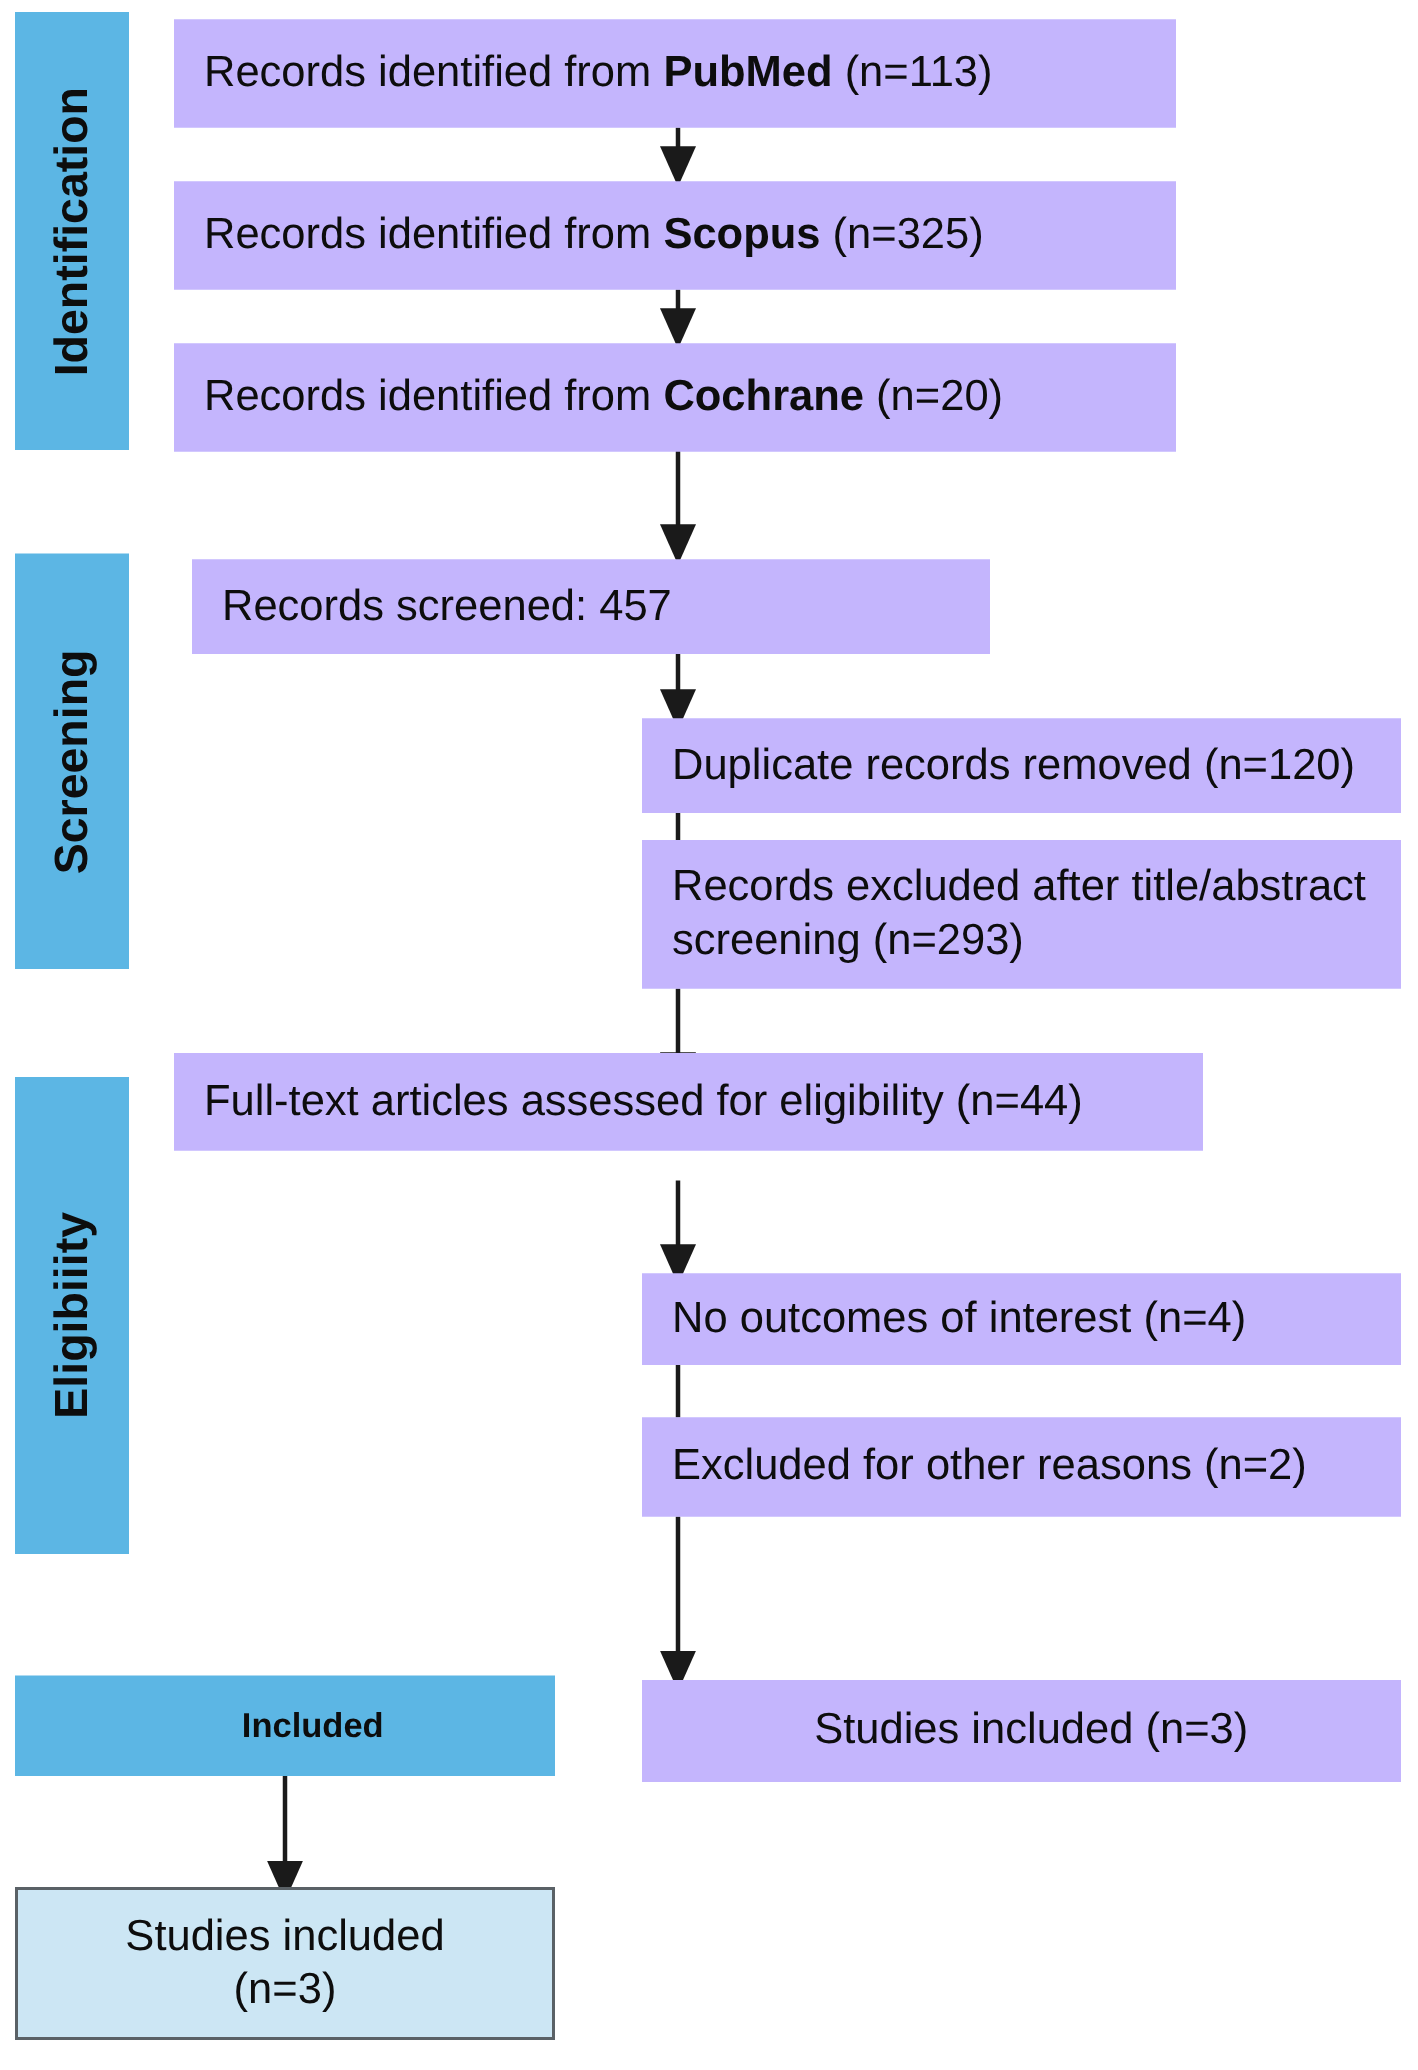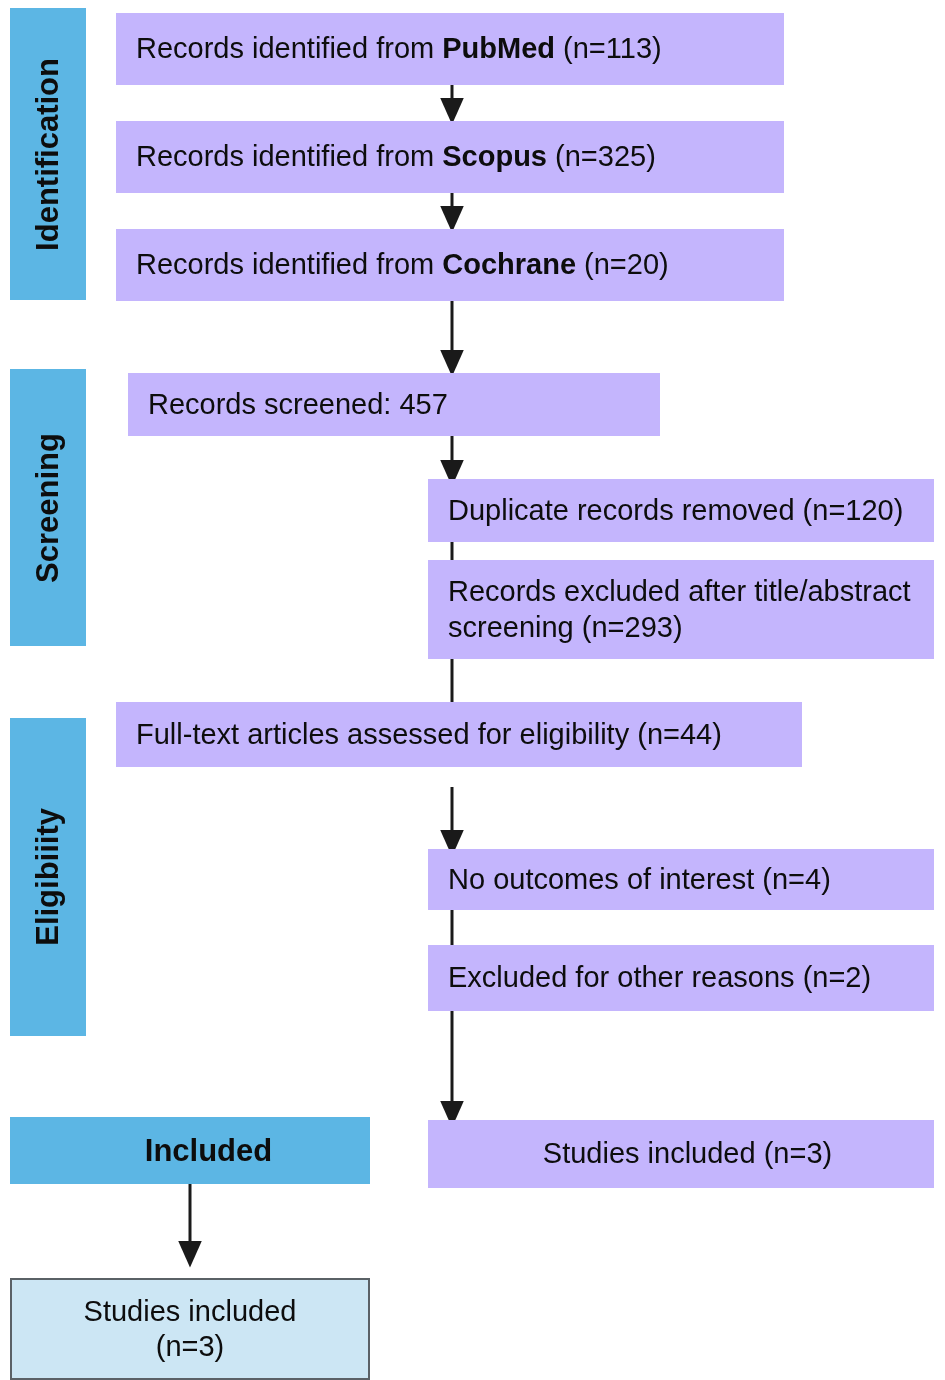--- a/index.html
+++ b/index.html
@@ -33,21 +33,21 @@
     white-space: nowrap;
   }
   .stage-bar-h {
     position: absolute;
     background: #5CB6E4;
     display: flex;
     align-items: center;
     justify-content: center;
   }
   .stage-bar-h .stage-label-h {
-    font-size: 31px;
+    font-size: 23px;
     font-weight: bold;
     color: #0d0d0d;
     white-space: nowrap;
     margin-left: 37px;
   }
   
   .flow-box {
     position: absolute;
     background: #c4b5fd;
     border: 2px solid #c4b5fd;
@@ -66,21 +66,20 @@
   .flow-box.center-text {
     justify-content: center;
     padding-left: 10px;
   }
   .flow-box.center-text .box-text {
     text-align: center;
   }
   .flow-box.light {
     background: #CCE6F4;
     border: 2px solid #5a6166;
-    margin-top: 20px;
   }
   .box-text b { font-weight: bold; }
   
   #connectors {
     position: absolute;
     left: 0;
     top: 0;
     width: 945px;
     height: 1380px;
     pointer-events: none;

